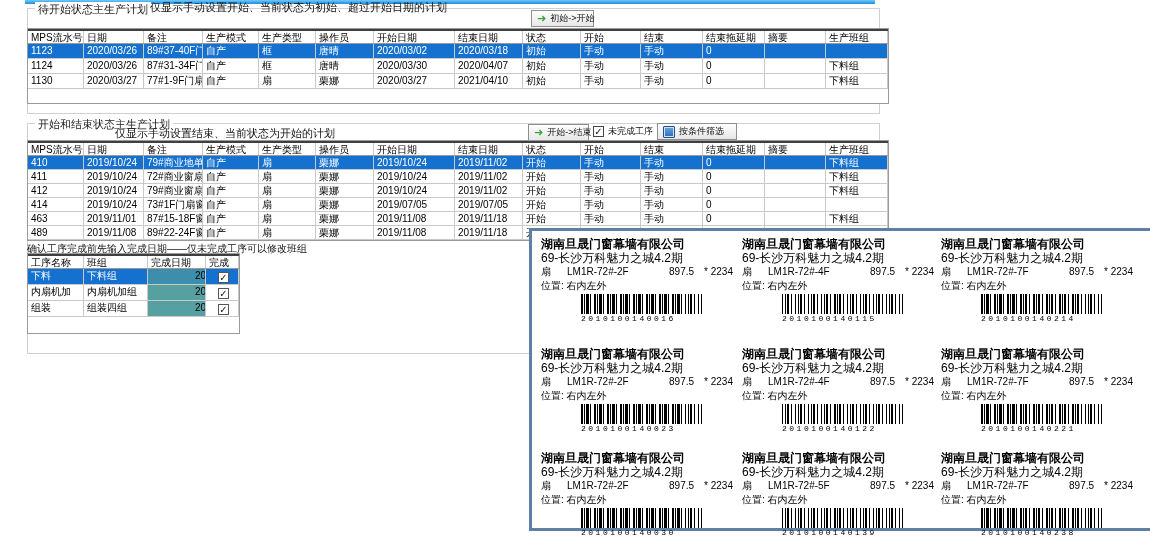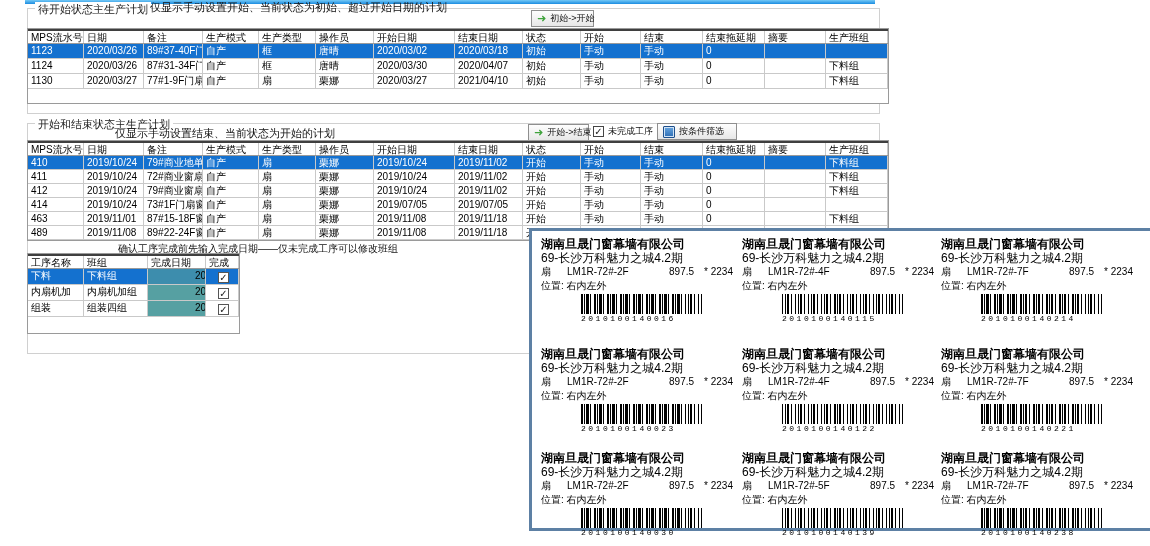--- a/index.html
+++ b/index.html
@@ -30,21 +30,21 @@
   .trow{height:15px;border-bottom:1px solid #c9c9c9;}
   #t2 .trow{height:14px;}
   #t3 .thead,#t3 .trow{grid-template-columns:56px 64px 58px 33px;}
   #t3 .trow{height:16px;}
   .c{font-size:10px;line-height:12px;padding:1px 0 0 3px;border-right:1px solid #c9c9c9;overflow:hidden;white-space:nowrap;box-sizing:border-box;color:#000;}
   .sel{background:#1471cf;}
   .sel .c{color:#fff;}
   .teal{background:#56a0a2;color:#000 !important;padding-left:47px;}
   .sel .teal{background:#3d8dad;}
   .pcb{width:11px;height:11px;border:1px solid #555;background:#fff;margin:2px auto 0;font-size:10px;line-height:9px;text-align:center;display:block;box-sizing:border-box;color:#222;}
-  #note{position:absolute;left:27px;top:242px;width:462px;text-align:center;font-size:10px;color:#111;white-space:nowrap;}
+  #note{position:absolute;left:27px;top:242px;width:462px;font-size:10px;color:#111;white-space:nowrap;}
   #panel{position:absolute;left:529px;top:228px;width:625px;height:303px;border:3px solid #5d80a4;background:#fff;box-sizing:border-box;z-index:5;}
   .lbl{position:absolute;width:192px;}
   .lc{font-size:12px;font-weight:bold;line-height:14px;white-space:nowrap;}
   .lp{font-size:12px;line-height:14px;white-space:nowrap;}
   .ls{display:flex;font-size:10px;line-height:14px;align-items:baseline;white-space:nowrap;}
   .lt{width:26px;}
   .lm{flex:1;}
   .lq{margin-left:10px;}
   .lpos{font-size:10px;line-height:14px;white-space:nowrap;}
   .bc{margin:1px 0 0 40px;width:122px;}

